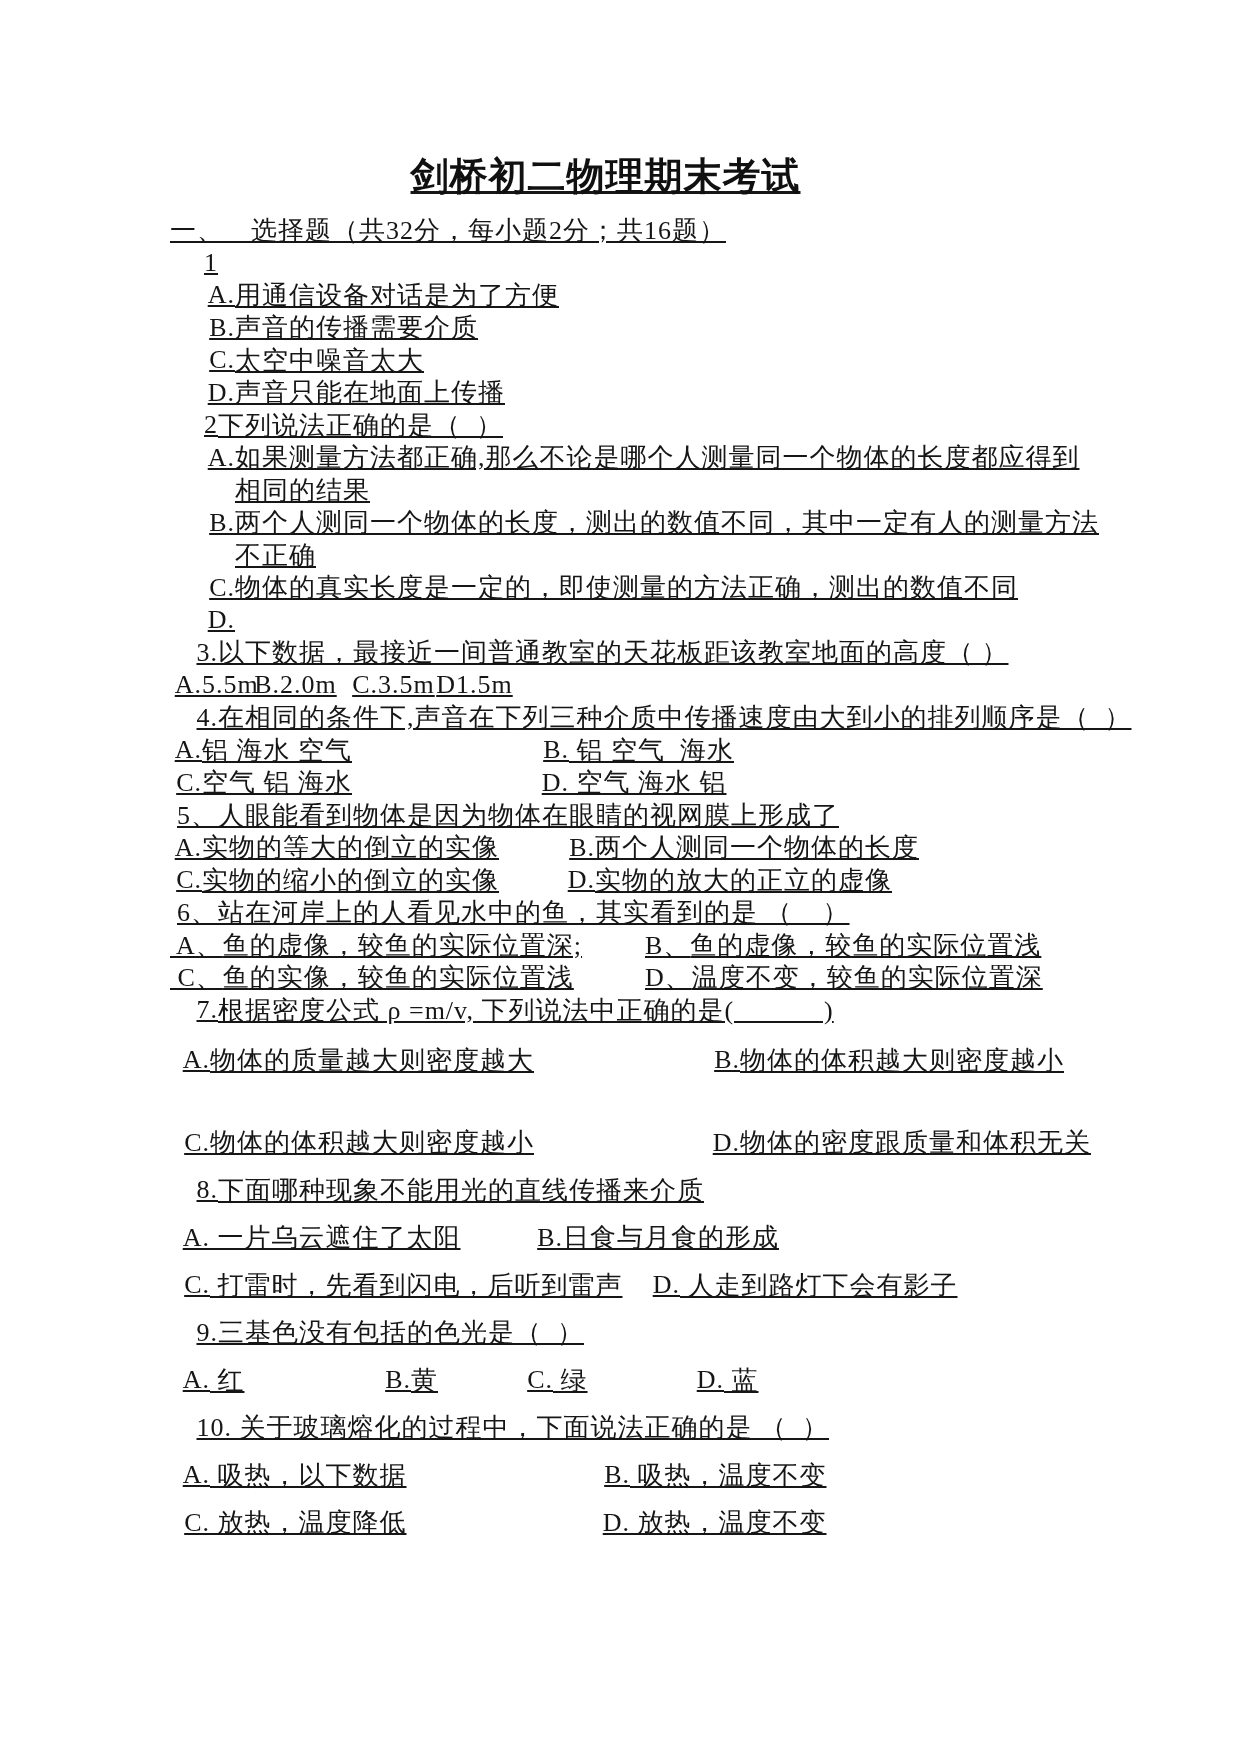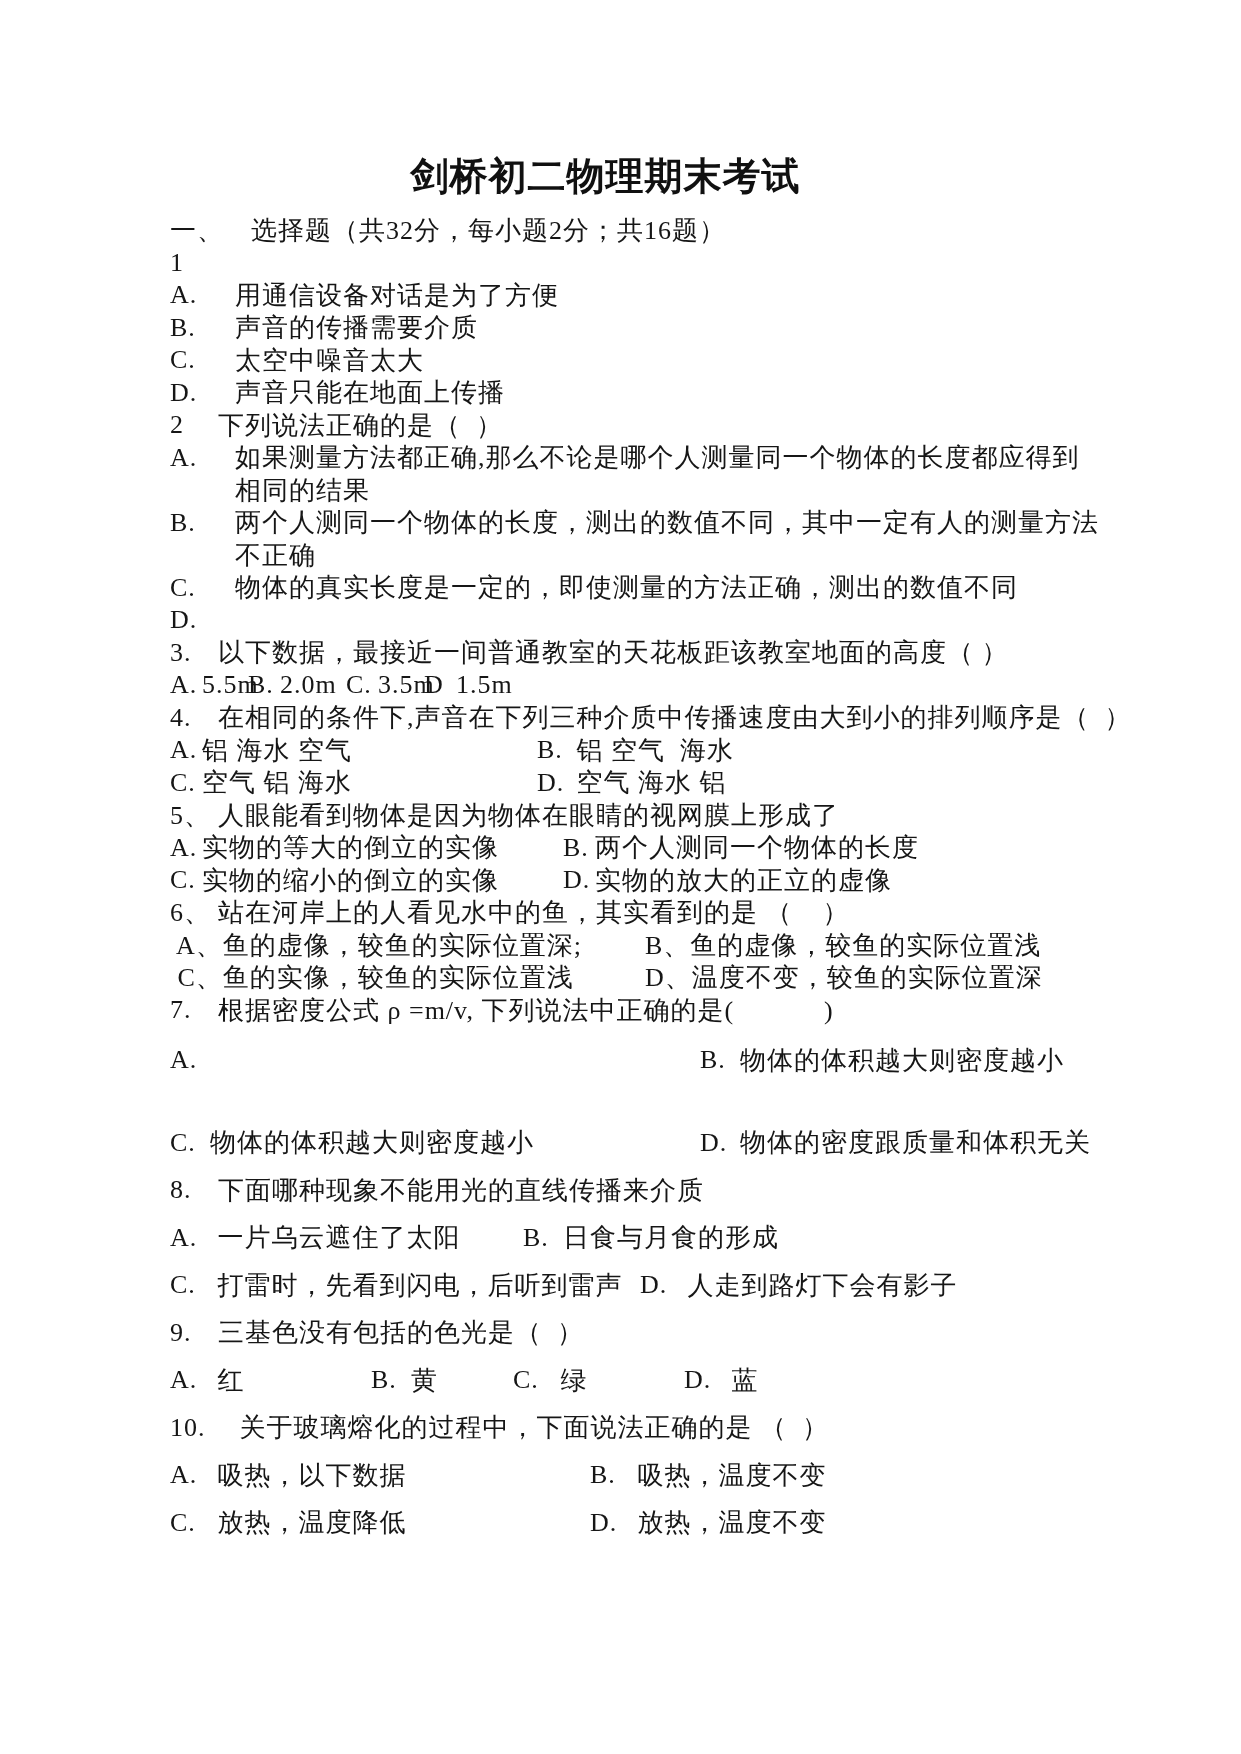--- a/index.html
+++ b/index.html
@@ -8,32 +8,33 @@
     width:1241px;height:1754px;
     margin:0 auto;
     background:#ffffff;
     overflow:hidden;
     color:#161616;
     font-family:"Liberation Serif","DejaVu Serif",serif;
     font-size:26px;
     letter-spacing:1px;
     box-sizing:border-box;
     padding-top:152px;
+    text-decoration:underline;
   }
   .title{
     margin:0;
     text-align:center;
     transform:translateX(-15px);
     font-family:"Liberation Sans","DejaVu Sans",sans-serif;
     font-weight:700;
     font-size:38px;
     line-height:48px;
     color:#101010;
   }
-  .content{margin:14px 0 0 170px;}
+  .content{margin:14px 0 0 170px;text-align:right;}
   .line{display:flex;align-items:center;white-space:pre;}
   .sec-a .line{height:32.5px;}
   .sec-b{margin-top:10px;}
   .sec-b .line{height:47.5px;}
   .spacer35{height:35px;}
   .num{display:inline-block;flex:none;width:48px;}
   .num.w62{width:62px;}
   .let{display:inline-block;flex:none;width:65px;}
   .cell{flex:none;display:flex;align-items:center;}
   .cell .let{width:auto;min-width:32px;}
@@ -108,21 +109,21 @@
         <div class="cell c475"><span class="let"> C、</span><span>鱼的实像，较鱼的实际位置浅</span></div>
         <div class="cell"><span class="let">D、</span><span>温度不变，较鱼的实际位置深</span></div>
       </div>
 
       <div class="line"><span class="num">7.</span><span>根据密度公式 ρ =m/v, 下列说法中正确的是(            )</span></div>
     </div>
 
     <div class="sec-b">
 
       <div class="line">
-        <div class="cell c530"><span class="let">A.</span></div>
+        <div class="cell c530"><span class="let">A.</span><span>物体的质量越大则密度越大</span></div>
         <div class="cell"><span class="let">B.</span><span>物体的体积越大则密度越小</span></div>
       </div>
       <div class="spacer35"></div>
       <div class="line">
         <div class="cell c530"><span class="let">C.</span><span>物体的体积越大则密度越小</span></div>
         <div class="cell"><span class="let">D.</span><span>物体的密度跟质量和体积无关</span></div>
       </div>
 
       <div class="line"><span class="num">8.</span><span>下面哪种现象不能用光的直线传播来介质</span></div>
       <div class="line">

